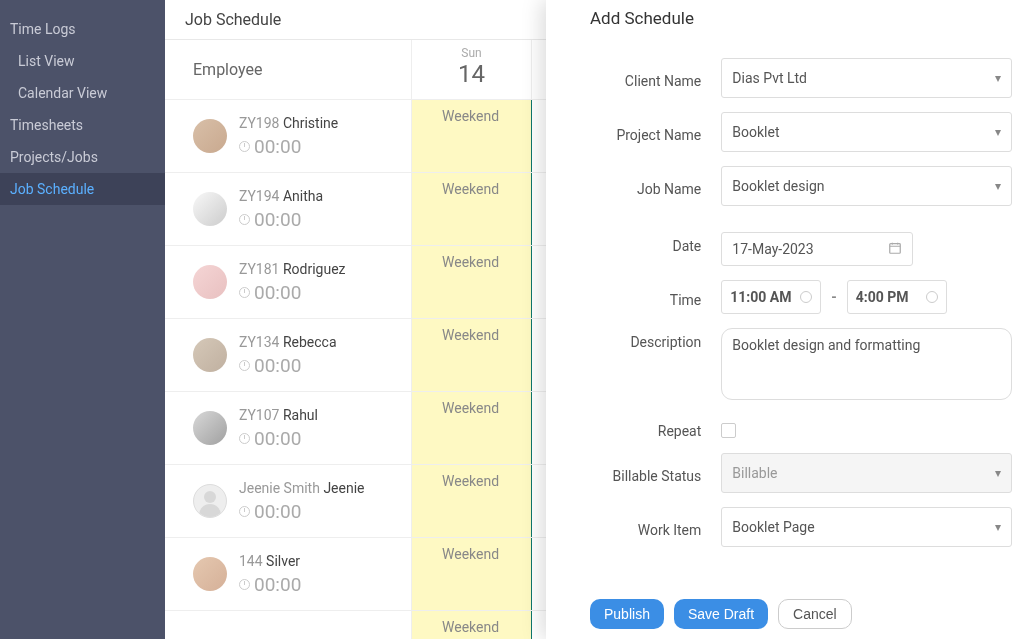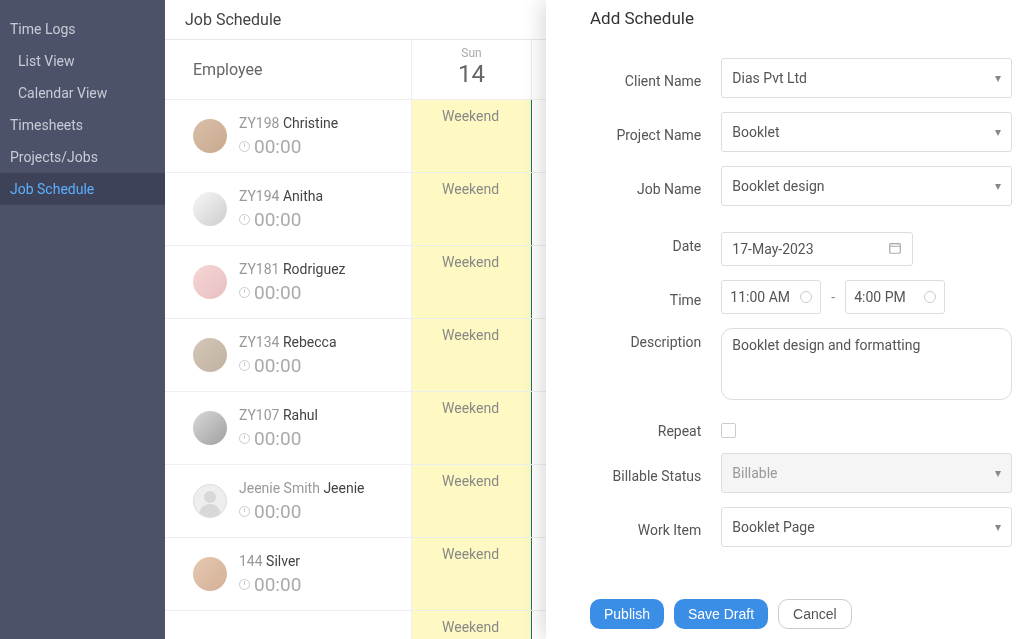--- a/index.html
+++ b/index.html
@@ -201,21 +201,21 @@
     border: 1px solid #ddd;
     border-radius: 3px;
     display: flex;
     align-items: center;
     padding: 0 10px;
     justify-content: space-between;
     color:#555;
     margin-top:12px;
   }
   .cal-icon { color:#aaa; }
-  .time-row { display:flex; align-items:center; gap:10px; }
+  .time-row { display:flex; align-items:center; gap:10px;font-weight:bold; }
   .time-input {
     width: 100px; height:34px;
     border:1px solid #ddd;
     border-radius:3px;
     display:flex; align-items:center; justify-content:space-between;
     padding:0 8px; color:#555;
   }
   .dash { color:#888; }
   .textarea {
     width: 100%;

